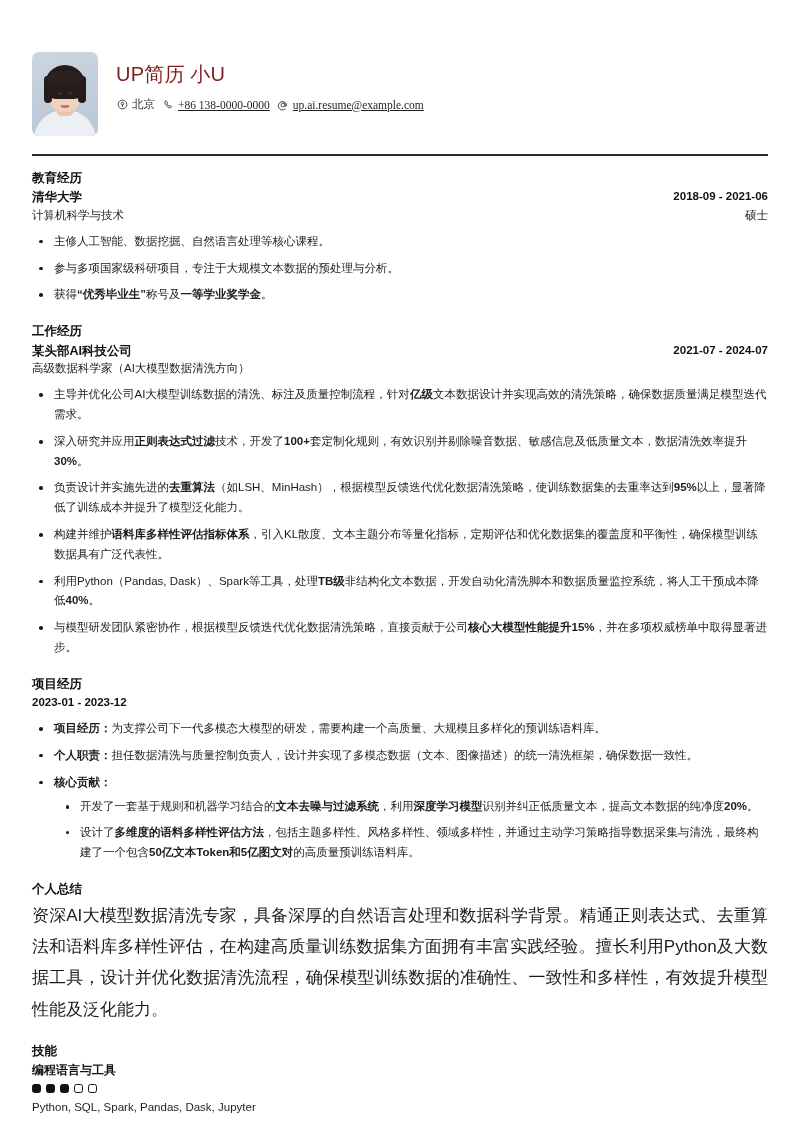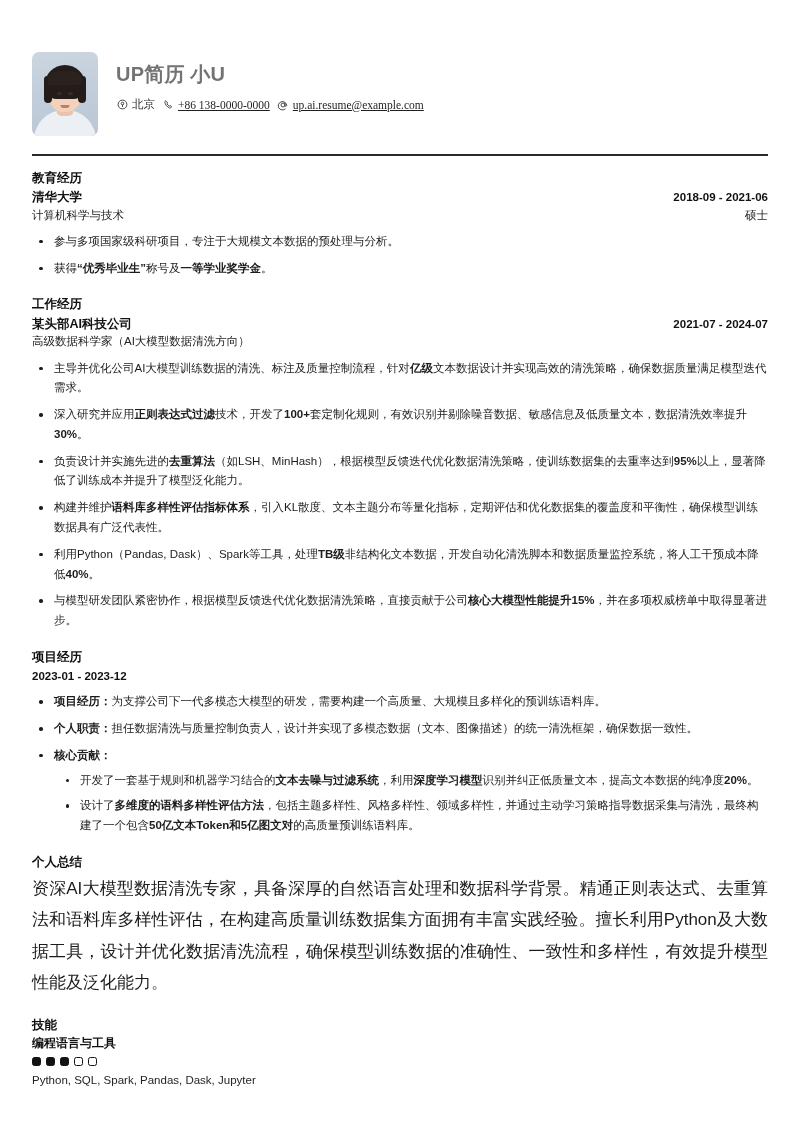--- a/index.html
+++ b/index.html
@@ -76,23 +76,23 @@
   .photo .eye-r { right: 25px; }
   .photo .mouth {
     position: absolute; left: 50%; top: 53px; transform: translateX(-50%);
     width: 9px; height: 3px; background: #c9776c; border-radius: 0 0 6px 6px;
   }
 
   .head-info { padding-top: 10px; }
 
   .name {
     font-size: 20px;
-    font-weight: bold;
+    font-weight: normal;
     letter-spacing: 0.2px;
-    color: #737373;
+    color: #7f1d1d;
     line-height: 1.2;
   }
 
   .contacts {
     display: flex;
     align-items: center;
     gap: 7px;
     margin-top: 11px;
     font-size: 11.5px;
     color: #2a2a2a;
@@ -117,21 +117,21 @@
     font-size: 12.5px;
     font-weight: bold;
     color: #101010;
     margin-bottom: 2px;
     line-height: 1.35;
   }
 
   .entry-head {
     display: flex;
     justify-content: space-between;
-    align-items: center;
+    align-items: flex-start;
     gap: 14px;
   }
   .entry-org {
     font-size: 12.5px;
     font-weight: bold;
     color: #111111;
     line-height: 1.45;
   }
   .entry-date {
     font-size: 11.5px;
@@ -274,20 +274,21 @@
     <div class="section-title">教育经历</div>
     <div class="entry-head">
       <div class="entry-org">清华大学</div>
       <div class="entry-date">2018-09 - 2021-06</div>
     </div>
     <div class="entry-head">
       <div class="entry-sub">计算机科学与技术</div>
       <div class="entry-sub-right">硕士</div>
     </div>
     <ul class="bullets">
+        <li><span>主修人工智能、数据挖掘、自然语言处理等核心课程。</span></li>
         <li><span>参与多项国家级科研项目，专注于大规模文本数据的预处理与分析。</span></li>
         <li><span>获得</span><span class="b">“优秀毕业生”</span><span>称号及</span><span class="b">一等学业奖学金</span><span>。</span></li>
       </ul>
   </div>
 
   <div class="section">
     <div class="section-title">工作经历</div>
     <div class="entry-head">
       <div class="entry-org">某头部AI科技公司</div>
       <div class="entry-date">2021-07 - 2024-07</div>

